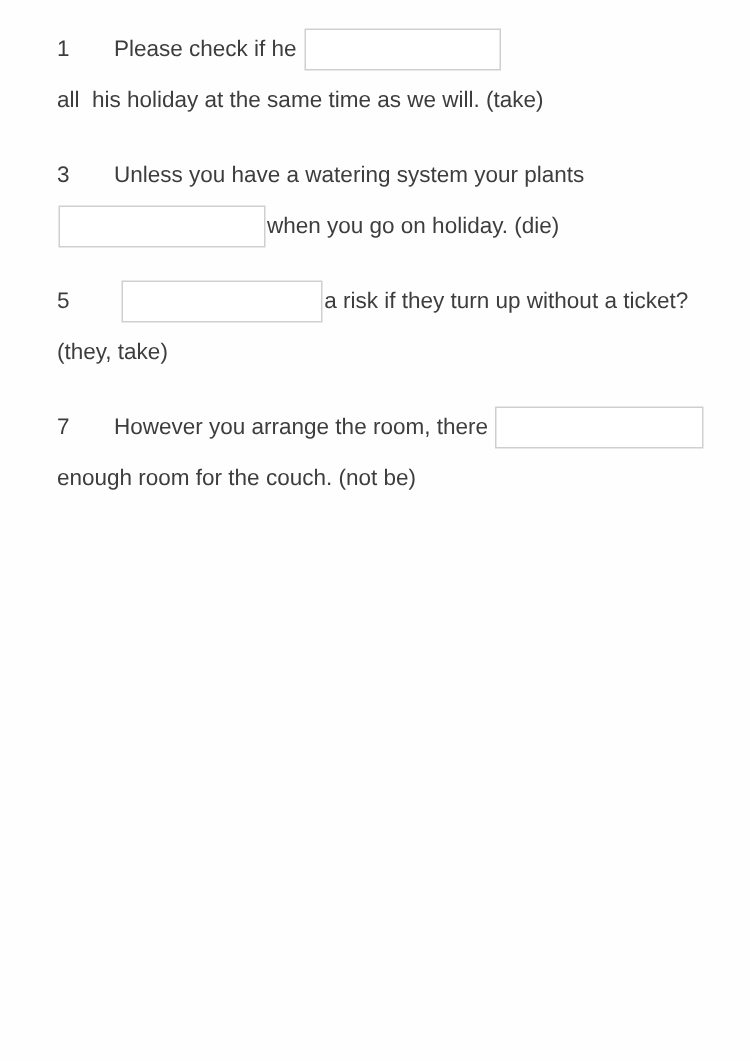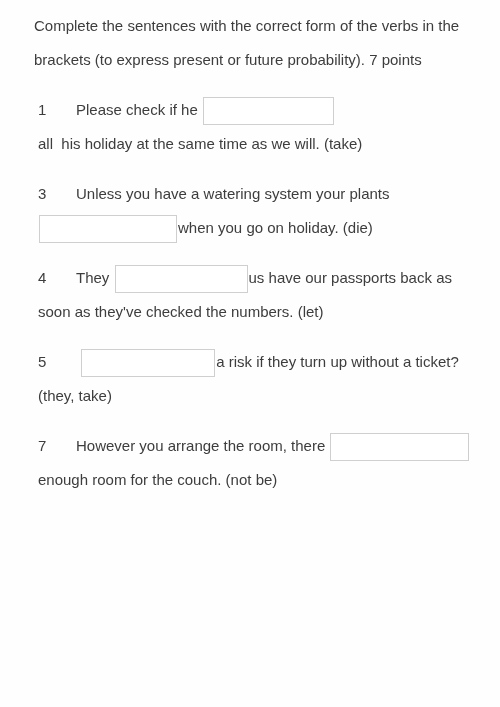--- a/index.html
+++ b/index.html
@@ -63,38 +63,33 @@
   .w134 { width: 134px; }
   .w138 { width: 138px; }
   .w139 { width: 139px; }
   .nbsp-gap { white-space: pre; }
 </style>
 </head>
 <body>
 
 <div class="page">
 
-  <p class="intro">Complete the sentences with the correct form of the verbs in the brackets (to express present or future probability). 7 points</p>
 
   <p class="question">
     <span class="qnum">1</span><span>Please check if he</span>
     <input class="blank w131" type="text" placeholder="" style="">
     <span class="nbsp-gap">all  his holiday at the same time as we will. (take)</span>
   </p>
 
 
   <p class="question">
     <span class="qnum">3</span><span>Unless you have a watering system your plants</span>
     <input class="blank w138" type="text" placeholder="" style=""><span>when you go on holiday. (die)</span>
   </p>
 
-  <p class="question">
-    <span class="qnum">4</span><span>They</span>
-    <input class="blank w133" type="text" placeholder="" style=""><span>us have our passports back as soon as they've checked the numbers. (let)</span>
-  </p>
 
   <p class="question">
     <span class="qnum">5</span><span></span>
     <input class="blank w134" type="text" placeholder="" style=""><span>a risk if they turn up without a ticket? (they, take)</span>
   </p>
 
 
   <p class="question">
     <span class="qnum">7</span><span>However you arrange the room, there</span>
     <input class="blank w139" type="text" placeholder="" style=""><span>enough room for the couch. (not be)</span>

